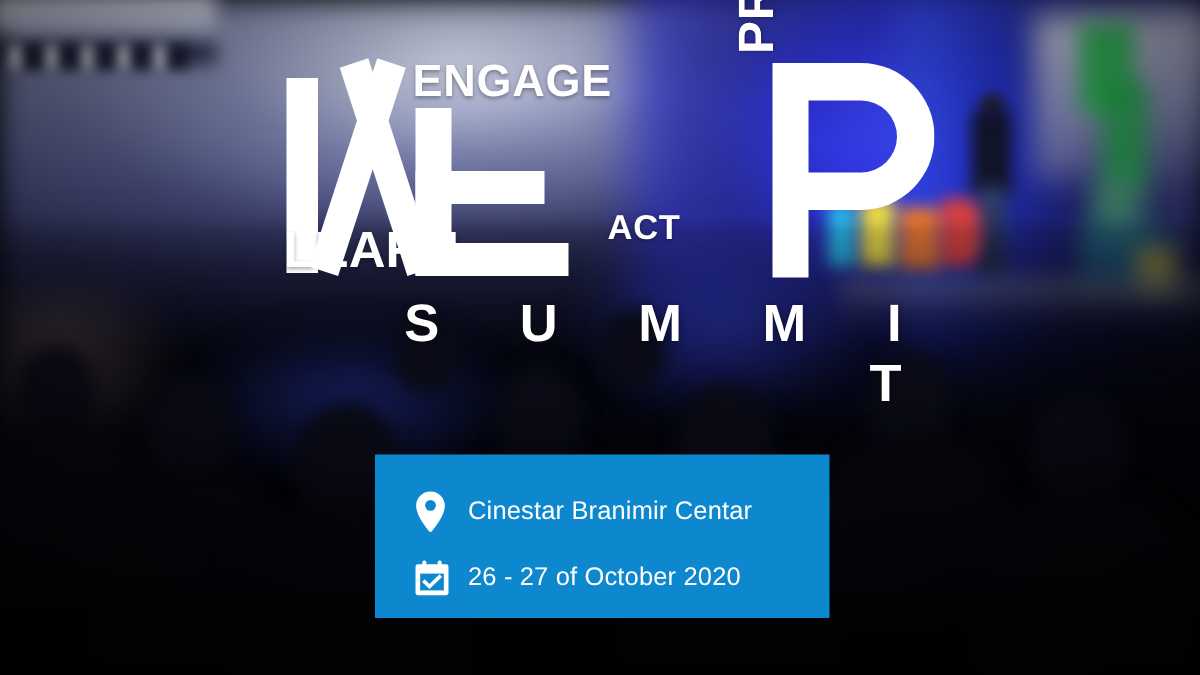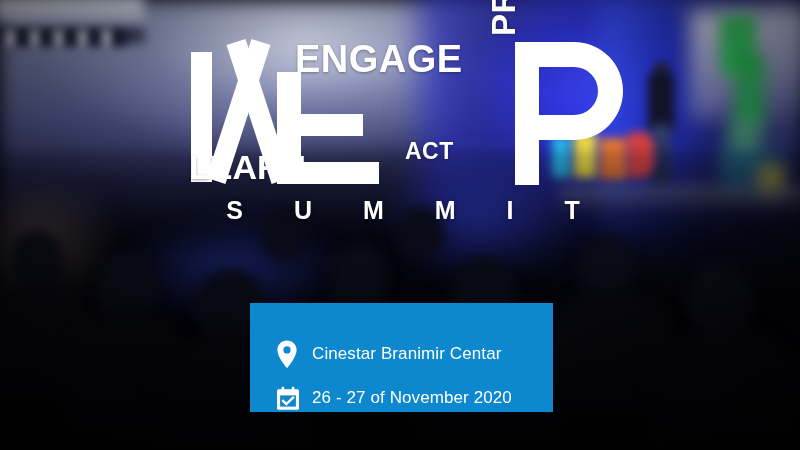--- a/index.html
+++ b/index.html
@@ -186,21 +186,21 @@
     line-height: 1;
     text-shadow: 0 1px 3px rgba(0,0,0,0.35);
     white-space: nowrap;
   }
 
   
   .L-stem  { left: 8px;  top: 12px;  width: 21px; height: 130px; background: #fff; }
   .L-foot  { left: 6px;  top: 110px; font-size: 34px; letter-spacing: 0px; }
 
   
-  .E-top   { left: 92px;  top: 0px;   font-size: 38px; letter-spacing: 0.5px; margin-left: 20px; }
+  .E-top   { left: 92px;  top: 0px;   font-size: 30px; letter-spacing: 0.5px; }
   .E-stem  { left: 94px;  top: 32px;  width: 24px; height: 112px; background: #fff; }
   .E-mid   { left: 94px;  top: 74px;  width: 86px; height: 22px;  background: #fff; }
   .E-bot   { left: 94px;  top: 122px; width: 102px; height: 22px; background: #fff; }
 
   
   .A-box   { left: 193px; top: 0px; width: 135px; height: 145px; }
   .A-left  { position:absolute; left: 43px; top: 2px; width: 20px; height: 146px; background:#fff;
              transform-origin: top center; transform: rotate(-18deg); }
   .A-right { position:absolute; left: 68px; top: 2px; width: 20px; height: 146px; background:#fff;
              transform-origin: top center; transform: rotate(18deg); }
@@ -232,40 +232,40 @@
     width: 24px; height: 143px;
     background: #fff;
   }
 
   
   .summit {
     position: absolute;
     left: 183px;
     top: 196px;
     width: 440px;
-    text-align: center;
+    text-align: right;
     color: #fff;
     font-family: "Liberation Sans", sans-serif;
     font-weight: bold;
-    font-size: 25px;
+    font-size: 35px;
     letter-spacing: 22px;
     text-indent: 22px;
     text-shadow: 0 1px 4px rgba(0,0,0,0.4);
   }
 
   
   .info-box {
     position: absolute;
     left: 250px;
     top: 303px;
     width: 303px;
     height: 109px;
     background: #0d88ce;
     box-sizing: border-box;
-    padding: 29px 0 0 26px;
+    padding: 16px 0 0 26px;
   }
   .info-row {
     display: flex;
     align-items: center;
     height: 44px;
   }
   .info-ico {
     width: 36px;
     flex: 0 0 36px;
     display: flex;
@@ -376,18 +376,18 @@
     <div class="info-row">
       <span class="info-ico">
         <svg width="24" height="25" viewBox="0 0 24 25" aria-hidden="true">
           <rect x="1" y="3.2" width="22" height="20.6" rx="1.6" fill="#ffffff"></rect>
           <rect x="5.6" y="0.7" width="2.6" height="5.2" rx="1.1" fill="#ffffff"></rect>
           <rect x="15.8" y="0.7" width="2.6" height="5.2" rx="1.1" fill="#ffffff"></rect>
           <rect x="4.1" y="9.4" width="15.8" height="11.2" fill="#0d88ce"></rect>
           <path d="M7.1 14.9 L10.3 18.0 L17.0 11.6" stroke="#ffffff" stroke-width="2.4" fill="none" stroke-linecap="square"></path>
         </svg>
       </span>
-      <span class="info-txt">26 - 27 of November 2020</span>
+      <span class="info-txt">26 - 27 of October 2020</span>
     </div>
 
   </div>
 
 </div>
 
 </body></html>

